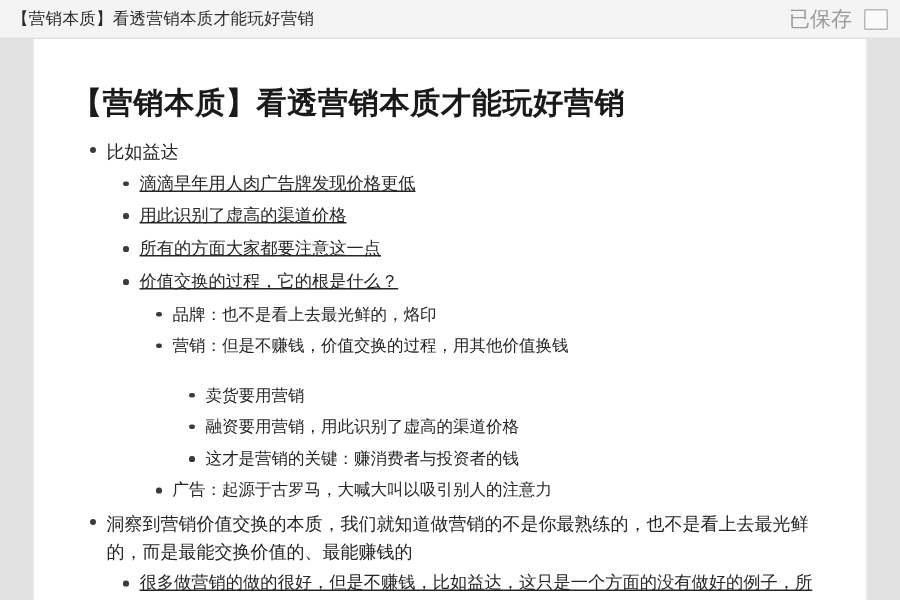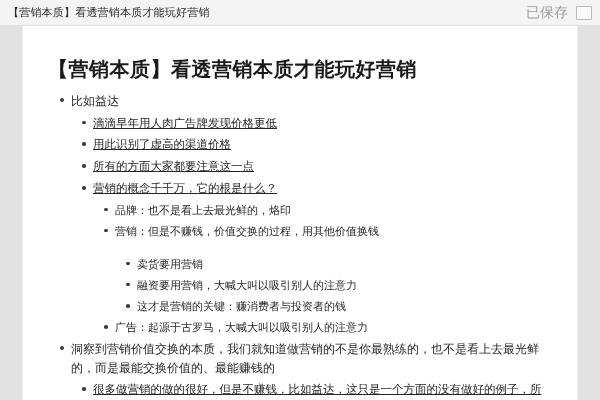--- a/index.html
+++ b/index.html
@@ -169,41 +169,41 @@
           <li>
             <span class="bullet"></span>
             <span class="wrap-text">用此识别了虚高的渠道价格</span>
           </li>
           <li>
             <span class="bullet"></span>
             <span class="wrap-text">所有的方面大家都要注意这一点</span>
           </li>
           <li>
             <span class="bullet"></span>
-            <span class="wrap-text">营销的概念千千万，它的根是什么？</span>
+            <span class="wrap-text">价值交换的过程，它的根是什么？</span>
           </li>
 
           <ul class="lvl3">
             <li>
               <span class="bullet"></span>
               <span class="wrap-text">品牌：也不是看上去最光鲜的，烙印</span>
             </li>
             <li>
               <span class="bullet"></span>
               <span class="wrap-text">营销：但是不赚钱，价值交换的过程，用其他价值换钱</span>
             </li>
 
             <ul class="lvl4">
               <li>
                 <span class="bullet"></span>
                 <span class="wrap-text">卖货要用营销</span>
               </li>
               <li>
                 <span class="bullet"></span>
-                <span class="wrap-text">融资要用营销，大喊大叫以吸引别人的注意力</span>
+                <span class="wrap-text">融资要用营销，用此识别了虚高的渠道价格</span>
               </li>
               <li>
                 <span class="bullet"></span>
                 <span class="wrap-text">这才是营销的关键：赚消费者与投资者的钱</span>
               </li>
             </ul>
 
             <li>
               <span class="bullet"></span>
               <span class="wrap-text">广告：起源于古罗马，大喊大叫以吸引别人的注意力</span>

